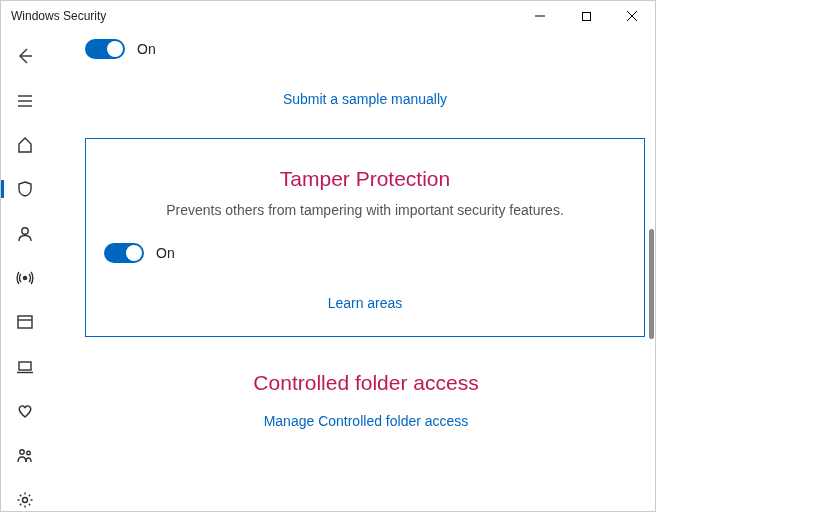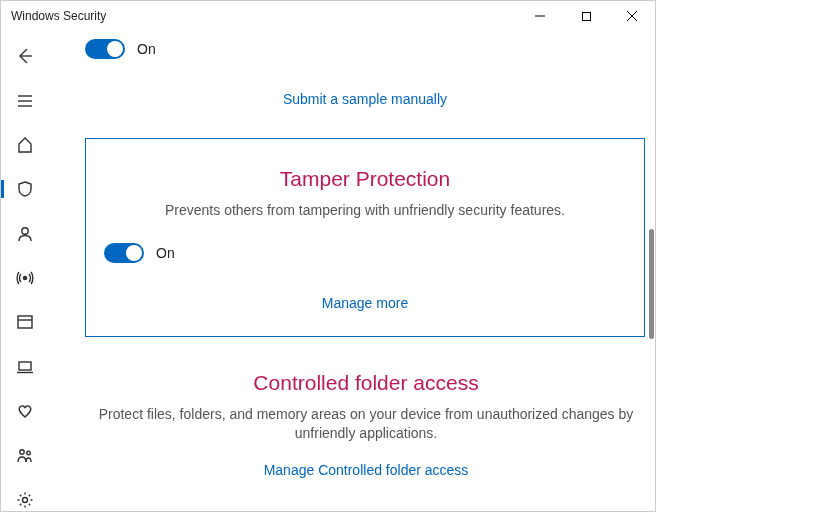--- a/index.html
+++ b/index.html
@@ -136,33 +136,32 @@
           <div class="toggle">
               <div class="knob"></div>
             </div>
           <span class="toggle-label">On</span>
         </div>
 
         <a class="link">Submit a sample manually</a>
 
         <div class="section-box">
           <div class="h">Tamper Protection</div>
-          <div class="desc">Prevents others from tampering with unfriendly security features.</div>
+          <div class="desc">Prevents others from tampering with important security features.</div>
           <div class="toggle-row" style="margin-top:22px">
             <div class="toggle">
                 <div class="knob"></div>
               </div>
             <span class="toggle-label">On</span>
           </div>
-          <a class="link">Manage more</a>
+          <a class="link">Learn areas</a>
         </div>
 
         <div class="section">
           <div class="h">Controlled folder access</div>
-          <div class="desc">Protect files, folders, and memory areas on your device from unauthorized changes by unfriendly applications.</div>
           <a class="link" style="margin-top:18px">Manage Controlled folder access</a>
         </div>
 
       </div>
       <div class="vscroll"></div>
     </div>
 
   </div>
 </div>
 

